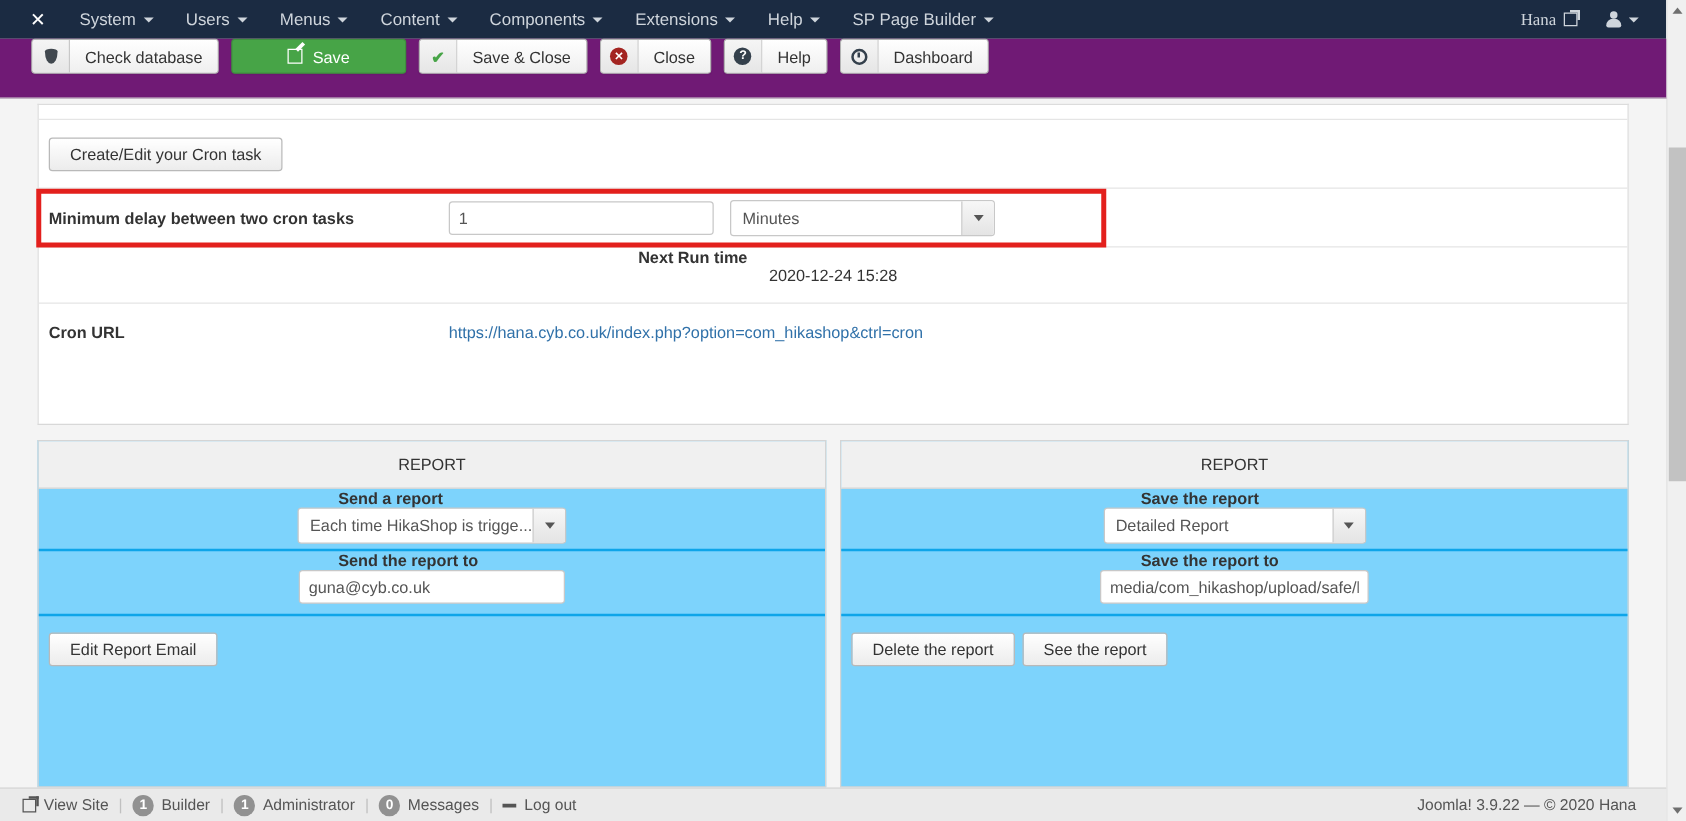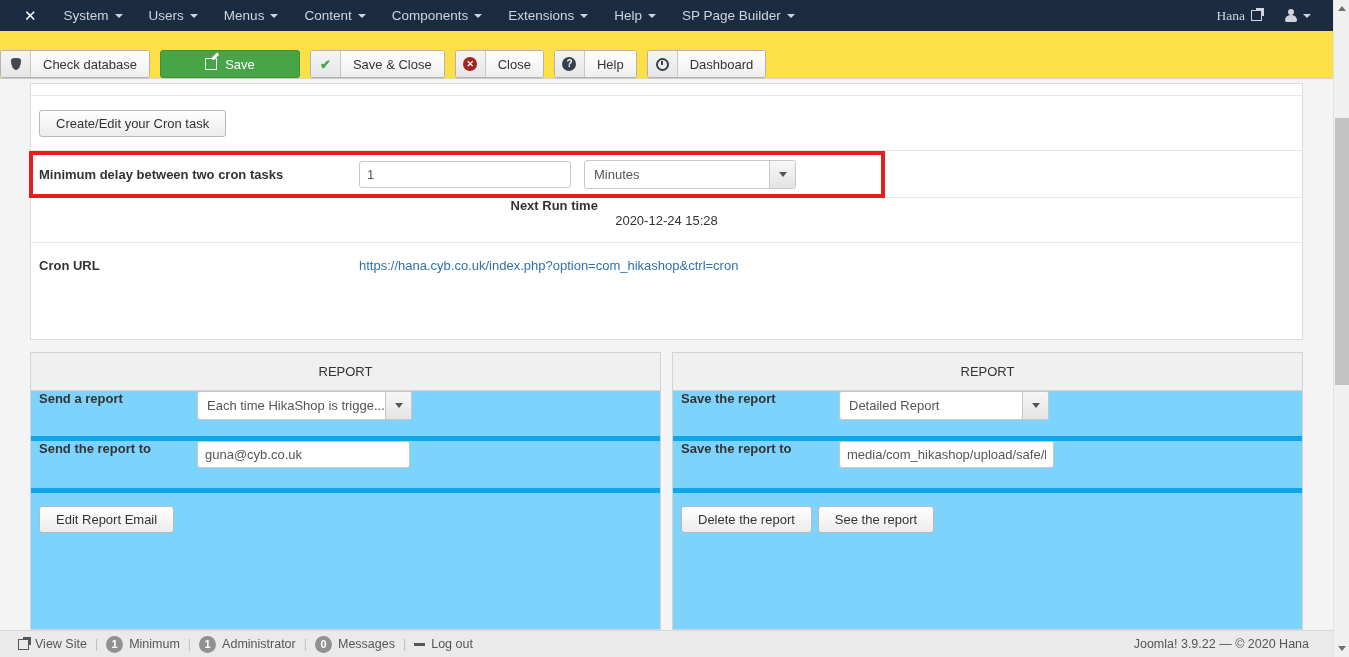--- a/index.html
+++ b/index.html
@@ -27,21 +27,21 @@
   .person-icon:after { content:""; position:absolute; left:1px; top:6px; width:12px; height:7px; border-radius:6px 6px 2px 2px; background:#cfd5dc; }
 
   
   .scrollbar { position:absolute; right:0; top:0; width:16px; height:657px; background:#f0f0f0; border-left:1px solid #e2e2e2; }
   .sb-arrow { position:absolute; left:4px; width:0; height:0; border-left:4px solid transparent; border-right:4px solid transparent; }
   .sb-up { top:6px; border-bottom:5px solid #6f6f6f; }
   .sb-down { bottom:6px; border-top:5px solid #6f6f6f; }
   .sb-thumb { position:absolute; left:1px; top:118px; width:14px; height:267px; background:#c2c2c2; }
 
   
-  .toolbar { position:absolute; left:0; top:31px; width:1333px; height:48px; background:#fde047; border-bottom:1px solid #d4d4d4; display:flex; align-items:flex-end; gap:10px; }
+  .toolbar { position:absolute; left:0; top:31px; width:1333px; height:48px; background:#701a75; border-bottom:1px solid #d4d4d4; display:flex; align-items:flex-start; padding-left:25px; gap:10px; }
   .tbtn { display:inline-flex; align-items:stretch; border:1px solid #b3b3b3; border-radius:3px; background:#fff; cursor:pointer; height:28px; overflow:hidden; font-size:13px; color:#333; box-shadow:0 1px 1px rgba(0,0,0,.05); }
   .tbtn .icon-cell { display:flex; align-items:center; justify-content:center; width:30px; background:linear-gradient(#f5f5f5,#e6e6e6); border-right:1px solid #c8c8c8; }
   .tbtn .label-cell { display:flex; align-items:center; padding:0 12px; background:linear-gradient(#ffffff,#efefef); }
   .tbtn-save { border:1px solid #3e8f3e; background:#47a447; color:#fff; width:140px; justify-content:center; align-items:center; gap:8px; display:inline-flex; }
   .shield-ic { display:inline-block; width:10px; height:12px; background:#41484f; border-radius:5px 5px 50% 50%/2px 2px 9px 9px; }
   .save-ic { position:relative; width:12px; height:12px; border:1.5px solid #fff; display:inline-block; }
   .save-ic:after { content:""; position:absolute; right:-3px; top:-4px; width:8px; height:2.5px; background:#fff; transform:rotate(-45deg); }
   .check-ic { color:#47a447; font-size:13px; font-weight:bold; }
   .close-ic { width:14px; height:14px; border-radius:50%; background:#a32421; color:#fff; font-size:9px; font-weight:bold; display:flex; align-items:center; justify-content:center; line-height:1; }
   .help-ic { width:14px; height:14px; border-radius:50%; background:#34404c; color:#fff; font-size:10px; font-weight:bold; display:flex; align-items:center; justify-content:center; line-height:1; }
@@ -65,21 +65,21 @@
   .chosen .ch-text { display:flex; align-items:center; padding:0 9px; color:#555; white-space:nowrap; overflow:hidden; }
   .chosen .ch-btn { width:26px; background:linear-gradient(#f7f7f7,#e4e4e4); border-left:1px solid #c8c8c8; display:flex; align-items:center; justify-content:center; }
   .chosen .ch-btn .caret-d { width:0; height:0; border-left:4px solid transparent; border-right:4px solid transparent; border-top:5px solid #555; }
   .red-box { position:absolute; left:29px; top:151px; width:856px; height:47px; border:4px solid #e3201d; z-index:6; pointer-events:none; }
 
   
   .report { position:absolute; top:352px; width:631px; height:278px; background:#7dd3fc; border:1px solid #d4d4d4; }
   .report-left { left:30px; }
   .report-right { left:672px; }
   .report-header { height:38px; background:#f0f0f0; border-bottom:1px solid #d4d4d4; display:flex; align-items:center; justify-content:center; color:#333; font-size:13px; }
-  .r-row { display:flex; align-items:flex-start; border-bottom:5px solid #0ea5e9; }
+  .r-row { display:flex; align-items:center; border-bottom:2px solid #0ea5e9;flex-direction:column; }
   .r-row1 { height:50px; }
   .r-row2 { height:52px; }
   .r-label { font-weight:bold; padding-left:8px; width:166px; flex:none; }
   .r-btnrow { padding:13px 0 0 8px; display:flex; gap:6px; }
 
   
   .statusbar { position:absolute; left:0; top:630px; width:1333px; height:27px; background:#eaeaea; border-top:1px solid #d6d6d6; display:flex; align-items:center; color:#555; font-size:12.5px; padding:0 10px; z-index:8; }
   .sb-item { display:flex; align-items:center; gap:6px; padding:0 8px; cursor:pointer; }
   .sb-sep { color:#c0c0c0; }
   .badge { width:17px; height:17px; border-radius:50%; background:#919191; color:#fff; font-size:11px; font-weight:bold; display:flex; align-items:center; justify-content:center; }
@@ -250,21 +250,21 @@
 </div>
 
 <div class="statusbar">
   <div class="sb-item">
     <span class="viewsite-ic"></span>
     <span>View Site</span>
   </div>
   <span class="sb-sep">|</span>
   <div class="sb-item">
     <span class="badge">1</span>
-    <span>Minimum</span>
+    <span>Builder</span>
   </div>
   <span class="sb-sep">|</span>
   <div class="sb-item">
     <span class="badge">1</span>
     <span>Administrator</span>
   </div>
   <span class="sb-sep">|</span>
   <div class="sb-item">
     <span class="badge">0</span>
     <span>Messages</span>

